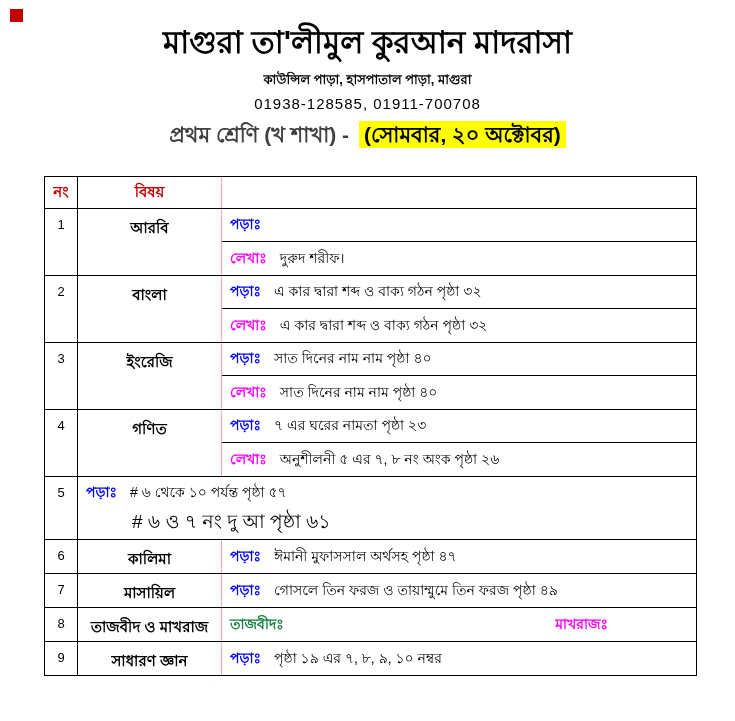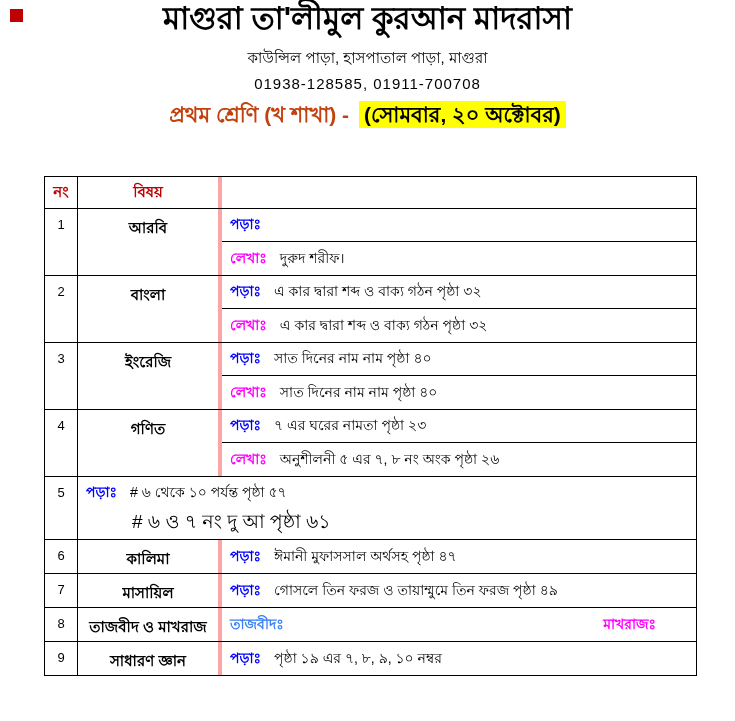--- a/index.html
+++ b/index.html
@@ -1,42 +1,42 @@
 <!DOCTYPE html>
 <html><head>
 <meta charset="utf-8">
 <style>
   html,body{margin:0;padding:0}
   body{
     width:735px;height:721px;background:#ffffff;position:relative;overflow:hidden;
     font-family:"Liberation Sans","DejaVu Sans",sans-serif;color:#000;
   }
   .marker{position:absolute;left:10px;top:9px;width:13px;height:13px;background:#c00000}
-  .header{text-align:center;}
+  .header{text-align:center;padding-top:24px}
   .title{font-size:31px;font-weight:bold;line-height:1.25}
-  .address{font-size:15px;font-weight:normal;margin-top:7px}
+  .address{font-size:13px;font-weight:bold;margin-top:7px}
   .phone{font-size:15px;font-weight:normal;letter-spacing:1px;margin-top:4px}
   .subhead{font-size:21px;font-weight:bold;margin-top:7px}
-  .subhead .cls{color:#c2410c}
+  .subhead .cls{color:#404040}
   .subhead .date{background:#ffff00;color:#000;padding:2px 5px;margin-left:4px}
 
   .tbl{position:absolute;left:44px;top:176px;width:653px;border:1px solid #000;box-sizing:border-box}
   .trow{display:flex;border-bottom:1px solid #000;box-sizing:border-box}
   .trow:last-child{border-bottom:none}
   .cell{box-sizing:border-box}
   .c-no{width:33px;border-right:1px solid #000;text-align:center;font-size:13px;padding-top:8px;flex:none}
-  .c-subject{width:144px;border-right:4px solid #fca5a5;text-align:center;font-weight:bold;font-size:15px;padding-top:7px;flex:none}
+  .c-subject{width:144px;border-right:1px solid #fca5a5;text-align:center;font-weight:bold;font-size:15px;padding-top:7px;flex:none}
   .c-content{flex:1;display:flex;flex-direction:column;min-width:0}
   .subline{min-height:33px;display:flex;align-items:center;padding-left:8px;gap:13px;font-size:14px;box-sizing:border-box}
   .split .subline:first-child{border-bottom:1px solid #000}
   .lab{font-weight:bold;white-space:nowrap}
   .txt{white-space:nowrap}
   .tall .subline{min-height:30px;align-items:flex-end;padding-bottom:2px}
   .txt2{font-size:19px;padding-left:54px;min-height:25px;display:flex;align-items:flex-start}
-  .with-extra .extra{margin-left:auto;margin-right:40px;font-weight:bold}
+  .with-extra .extra{margin-left:auto;margin-right:88px;font-weight:bold}
   .thead{height:32px}
   .thead .cell{padding-top:0;display:flex;align-items:center;justify-content:center;
     color:#c00000;font-weight:bold;font-size:15px}
 </style>
 </head>
 <body>
 
 <div class="marker"></div>
 
 <div class="header">
@@ -138,21 +138,21 @@
             <span class="lab" style="color: rgb(0, 0, 255);">পড়াঃ</span>
             <span class="txt">গোসলে তিন ফরজ ও তায়াম্মুমে তিন ফরজ পৃষ্ঠা ৪৯</span>
           </div>
         </div>
       </div>
       <div class="trow">
         <div class="cell c-no">8</div>
         <div class="cell c-subject">তাজবীদ ও মাখরাজ</div>
         <div class="cell c-content">
           <div class="subline with-extra">
-            <span class="lab" style="color: #3b82f6;">তাজবীদঃ</span>
+            <span class="lab" style="color: #15803d;">তাজবীদঃ</span>
             <span class="extra" style="color: rgb(255, 0, 255);">মাখরাজঃ</span>
           </div>
         </div>
       </div>
       <div class="trow">
         <div class="cell c-no">9</div>
         <div class="cell c-subject">সাধারণ জ্ঞান</div>
         <div class="cell c-content">
           <div class="subline">
             <span class="lab" style="color: rgb(0, 0, 255);">পড়াঃ</span>

